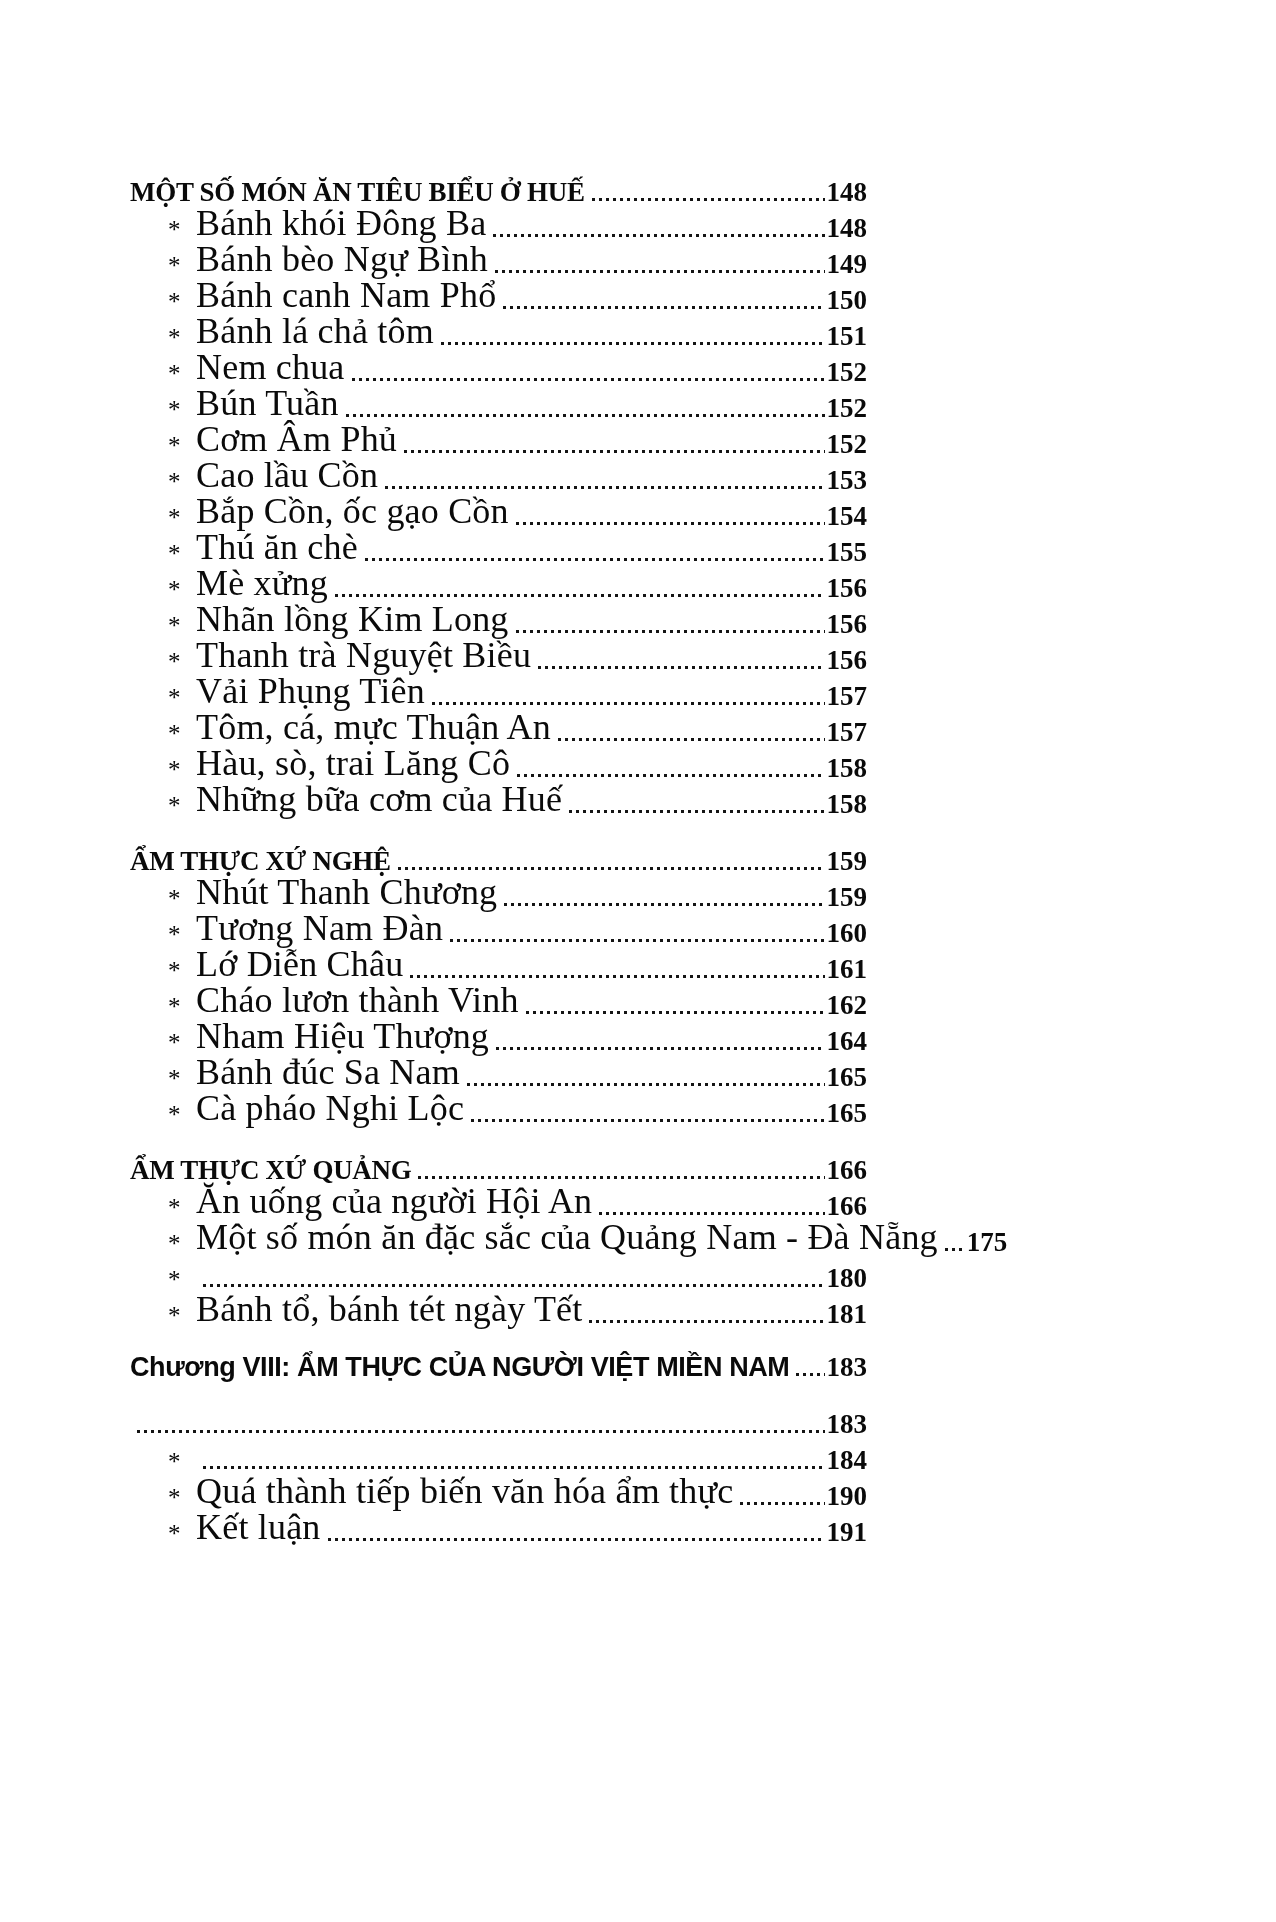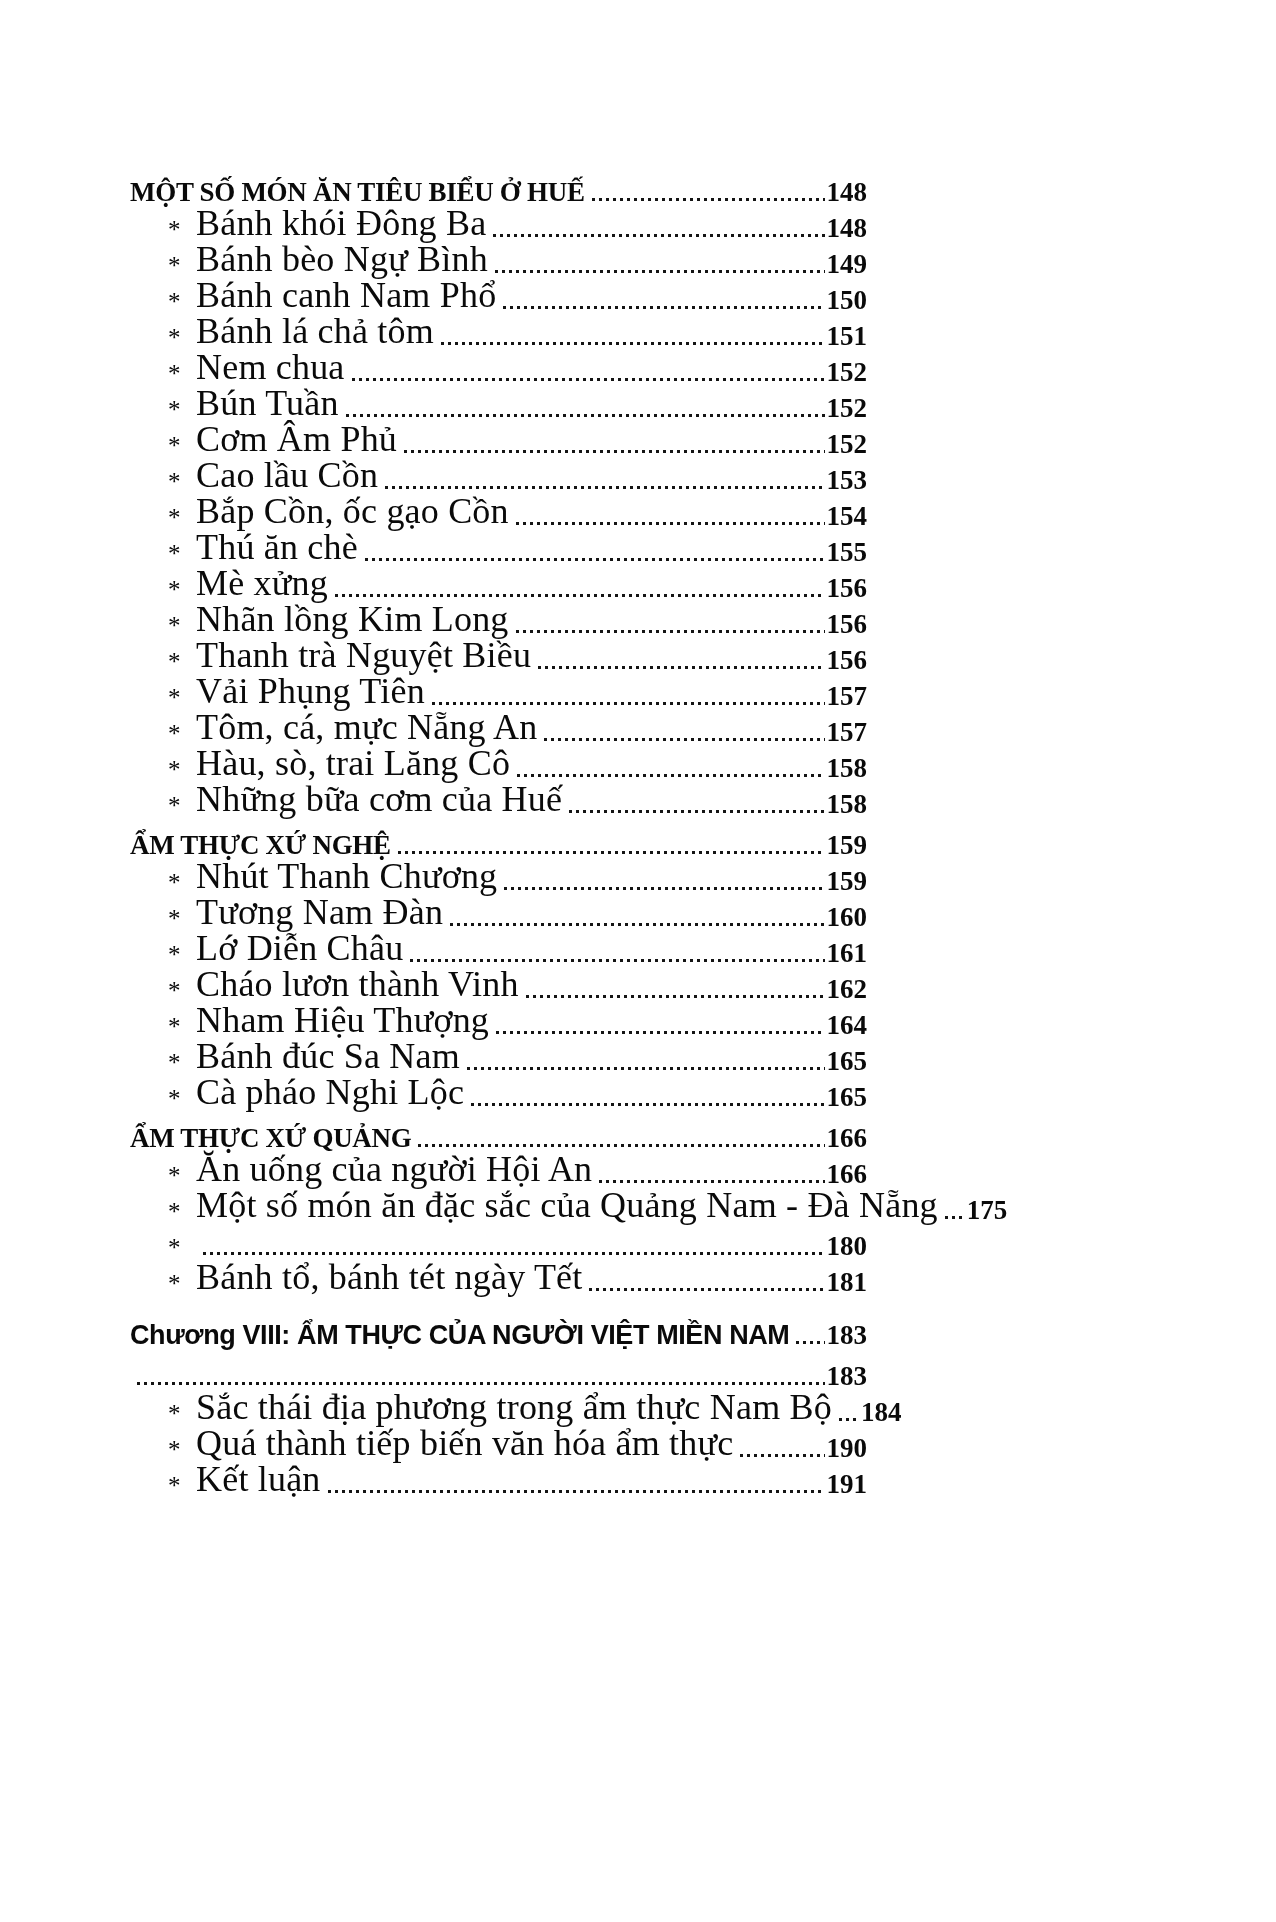--- a/index.html
+++ b/index.html
@@ -38,21 +38,21 @@
     margin-left: 38px;
     font-size: 25px;
     text-align: left;
     flex: 0 0 auto;
   }
   .row.section .label {
     font-weight: 700;
     font-size: 27px;
     letter-spacing: -0.3px;
   }
-  .row.section { margin-top: 5px; }
+  .row.section { margin-top: 21px; }
   .row.chapter { margin-top: 17px; text-align: center; }
   .row.chapter .label {
     font-family: "Liberation Sans", "DejaVu Sans", sans-serif;
     font-weight: 700;
     font-size: 27px;
     letter-spacing: -0.4px;
   }
   .row:first-child { margin-top: 0; }
   .leader {
     flex: 1 1 auto;
@@ -157,21 +157,21 @@
         <span class="pagenum">156</span>
       </div>
       <div class="row item">
         <span class="bullet">*</span>
         <span class="label">Vải Phụng Tiên</span>
         <span class="leader"></span>
         <span class="pagenum">157</span>
       </div>
       <div class="row item">
         <span class="bullet">*</span>
-        <span class="label">Tôm, cá, mực Nẵng An</span>
+        <span class="label">Tôm, cá, mực Thuận An</span>
         <span class="leader"></span>
         <span class="pagenum">157</span>
       </div>
       <div class="row item">
         <span class="bullet">*</span>
         <span class="label">Hàu, sò, trai Lăng Cô</span>
         <span class="leader"></span>
         <span class="pagenum">158</span>
       </div>
       <div class="row item">
@@ -259,21 +259,20 @@
         <span class="label">Chương VIII: ẨM THỰC CỦA NGƯỜI VIỆT MIỀN NAM</span>
         <span class="leader"></span>
         <span class="pagenum">183</span>
       </div>
       <div class="row section">
         <span class="leader"></span>
         <span class="pagenum">183</span>
       </div>
       <div class="row item">
         <span class="bullet">*</span>
-        <span class="label">Sắc thái địa phương trong ẩm thực Nam Bộ</span>
         <span class="leader"></span>
         <span class="pagenum">184</span>
       </div>
       <div class="row item">
         <span class="bullet">*</span>
         <span class="label">Quá thành tiếp biến văn hóa ẩm thực</span>
         <span class="leader"></span>
         <span class="pagenum">190</span>
       </div>
       <div class="row item">

